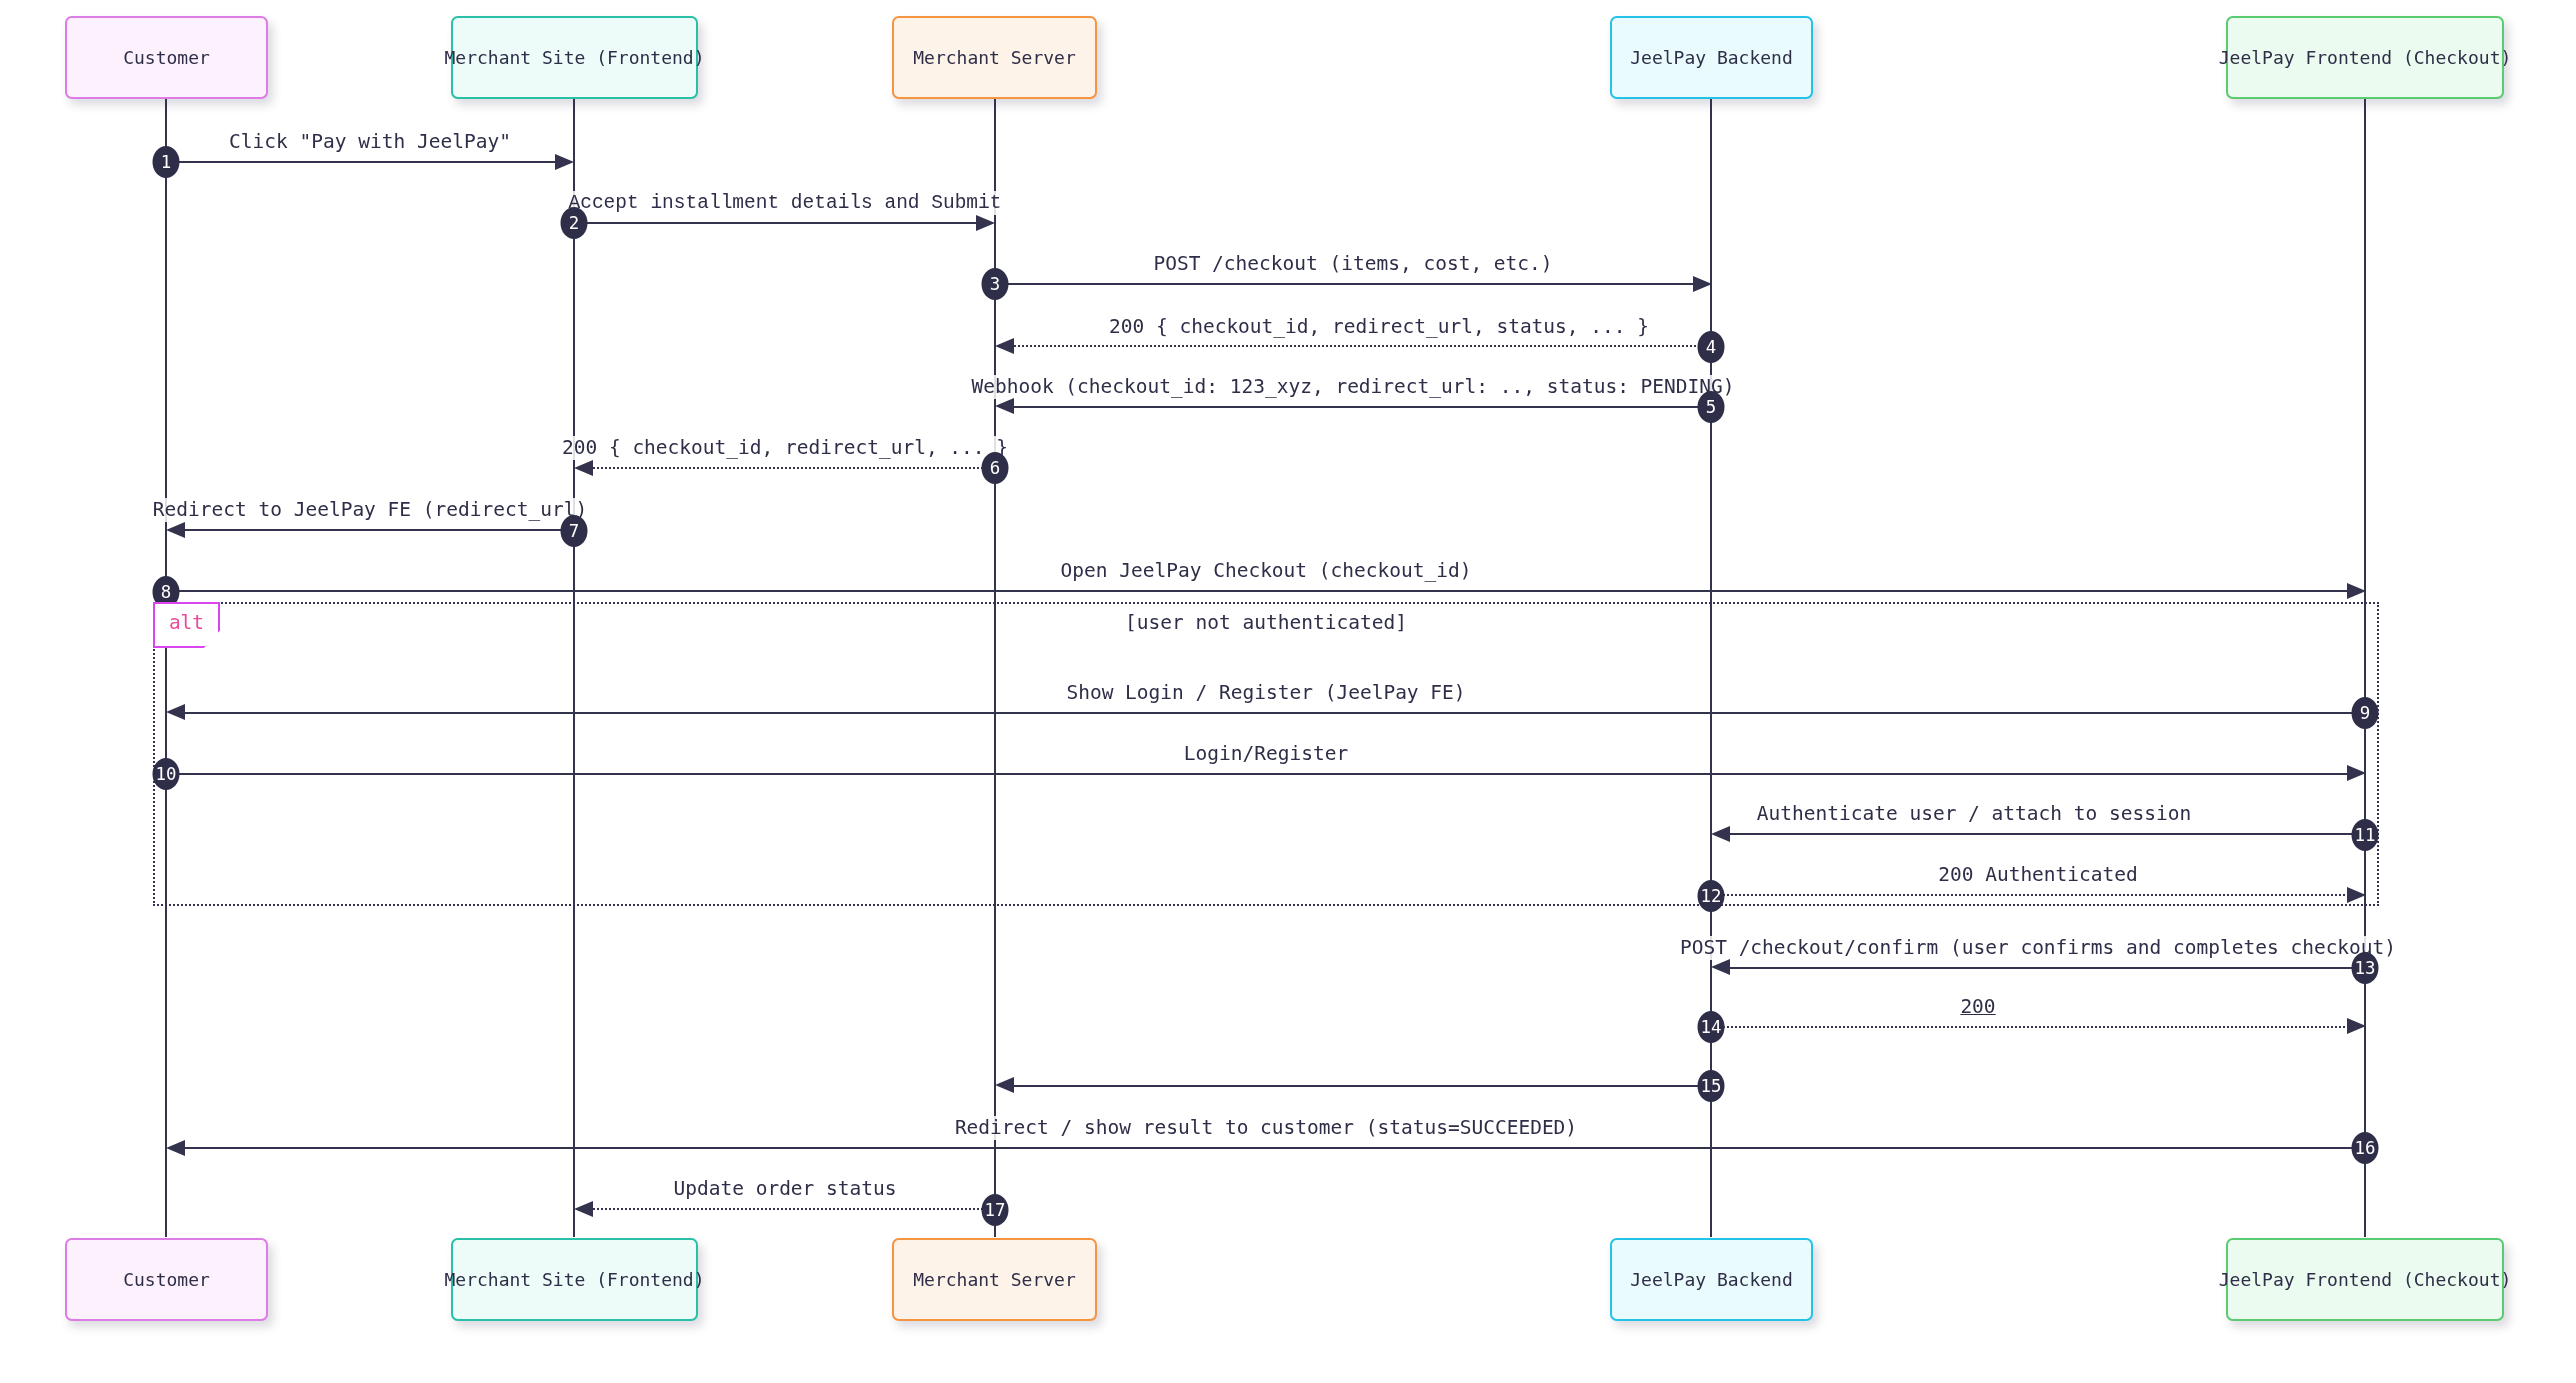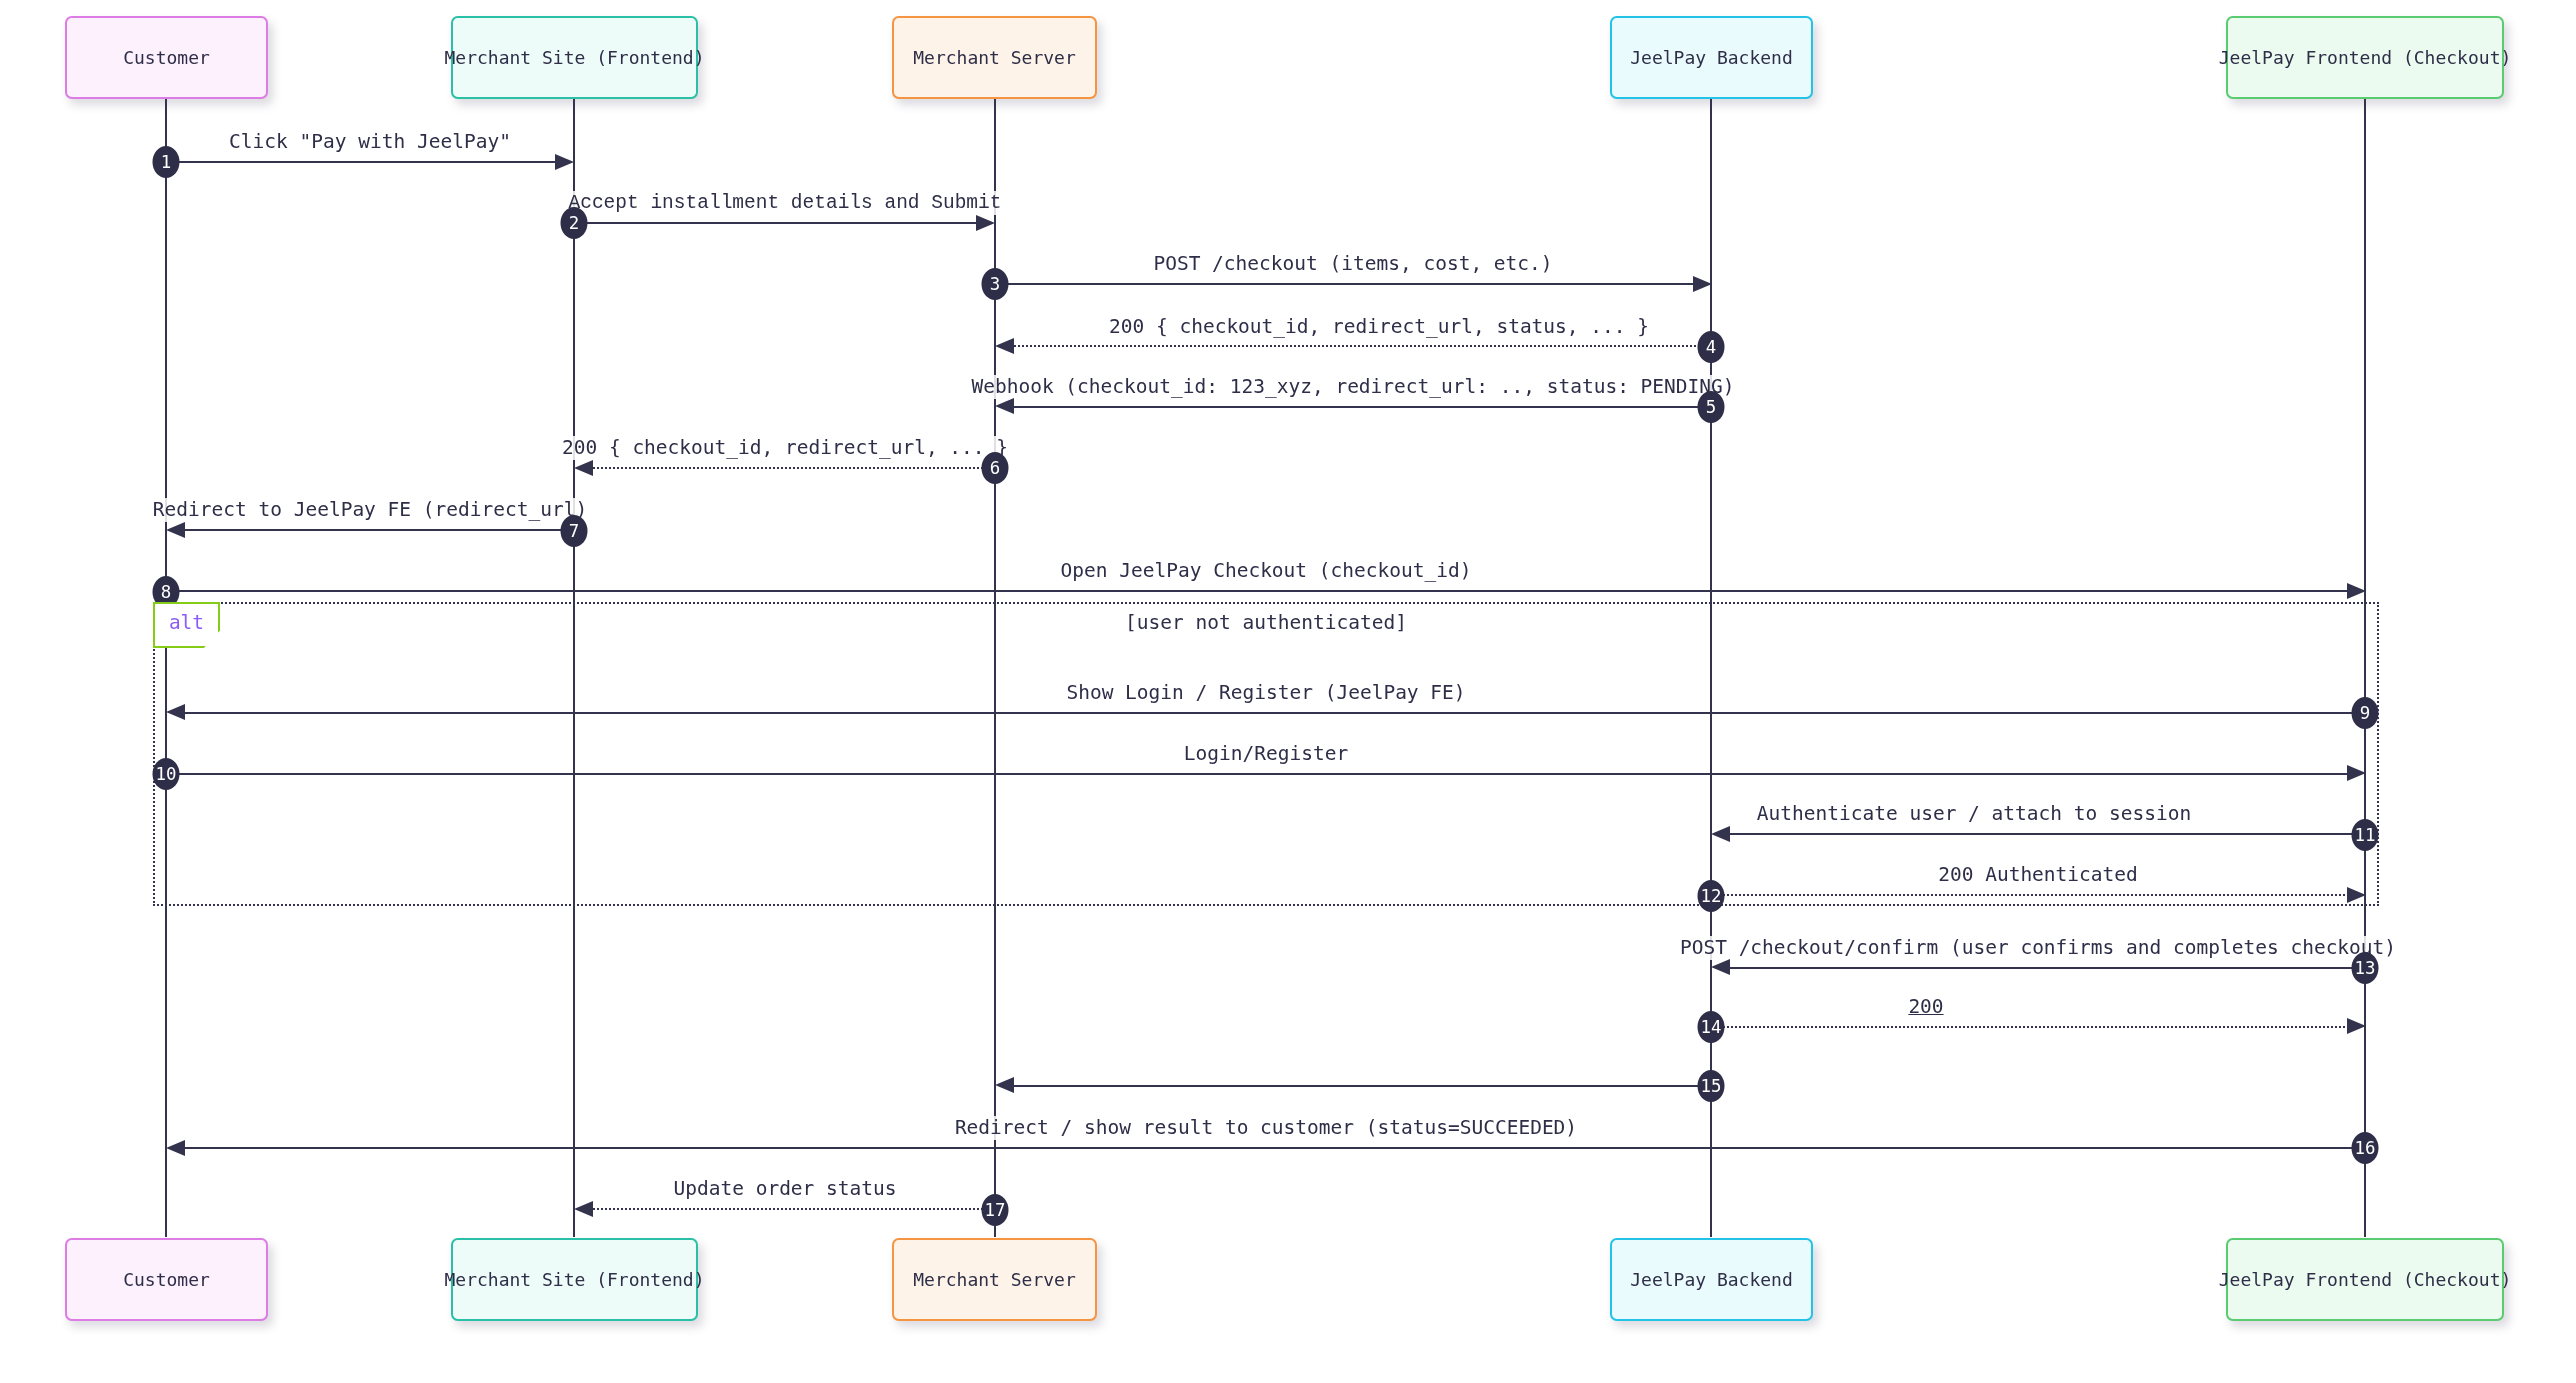--- a/index.html
+++ b/index.html
@@ -69,25 +69,25 @@
   .alt-box{
     position:absolute;
     box-sizing:border-box;
     border:2px dotted #33334d;
     z-index:1;
   }
   .alt-label{
     position:absolute;
     box-sizing:border-box;
     background:#ffffff;
-    border:2px solid #84cc16;
+    border:2px solid #d946ef;
     clip-path:polygon(0 0,100% 0,100% 62%,76% 100%,0 100%);
     display:flex;align-items:center;justify-content:center;
     font-size:19.5px;
-    color:#8b5cf6;
+    color:#ec4899;
     padding-bottom:5.4px;
     z-index:5;
     box-shadow:4px 5.4px 6.7px rgba(60,60,90,0.2);
   }
   .alt-condition{
     position:absolute;
     transform:translateX(-50%);
     white-space:nowrap;
     font-size:19.5px;
     color:#2e2e48;
@@ -162,21 +162,21 @@
     <div class="arrowhead left" style="top: 826px; left: 1711px;"></div>
     <div class="seq-num" style="left: 2365px; top: 835px; text-align: center;">11</div>
     <div class="msg-label" style="left: 2038px; top: 863px;">200 Authenticated</div>
     <div class="msg-line dotted" style="left: 1711px; top: 894px; width: 638px;"></div>
     <div class="arrowhead right" style="top: 887px; left: 2347px;"></div>
     <div class="seq-num" style="left: 1711px; top: 896px;">12</div>
     <div class="msg-label" style="left: 2038px; top: 936px;">POST /checkout/confirm (user confirms and completes checkout)</div>
     <div class="msg-line" style="left: 1727px; top: 967px; width: 638px;"></div>
     <div class="arrowhead left" style="top: 959px; left: 1711px;"></div>
     <div class="seq-num" style="left: 2365px; top: 968px;">13</div>
-    <div class="msg-label" style="left: 1926px; top: 995px; text-decoration: underline;">200</div>
+    <div class="msg-label" style="left: 1978px; top: 995px; text-decoration: underline;">200</div>
     <div class="msg-line dotted" style="left: 1711px; top: 1026px; width: 638px;"></div>
     <div class="arrowhead right" style="top: 1018px; left: 2347px;"></div>
     <div class="seq-num" style="left: 1711px; top: 1027px;">14</div>
     <div class="msg-line" style="left: 1011px; top: 1085px; width: 700px;"></div>
     <div class="arrowhead left" style="top: 1077px; left: 995px;"></div>
     <div class="seq-num" style="left: 1711px; top: 1086px;">15</div>
     <div class="msg-label" style="left: 1266px; top: 1116px;">Redirect / show result to customer (status=SUCCEEDED)</div>
     <div class="msg-line" style="left: 182px; top: 1147px; width: 2183px;"></div>
     <div class="arrowhead left" style="top: 1140px; left: 166px;"></div>
     <div class="seq-num" style="left: 2365px; top: 1148px;">16</div>

